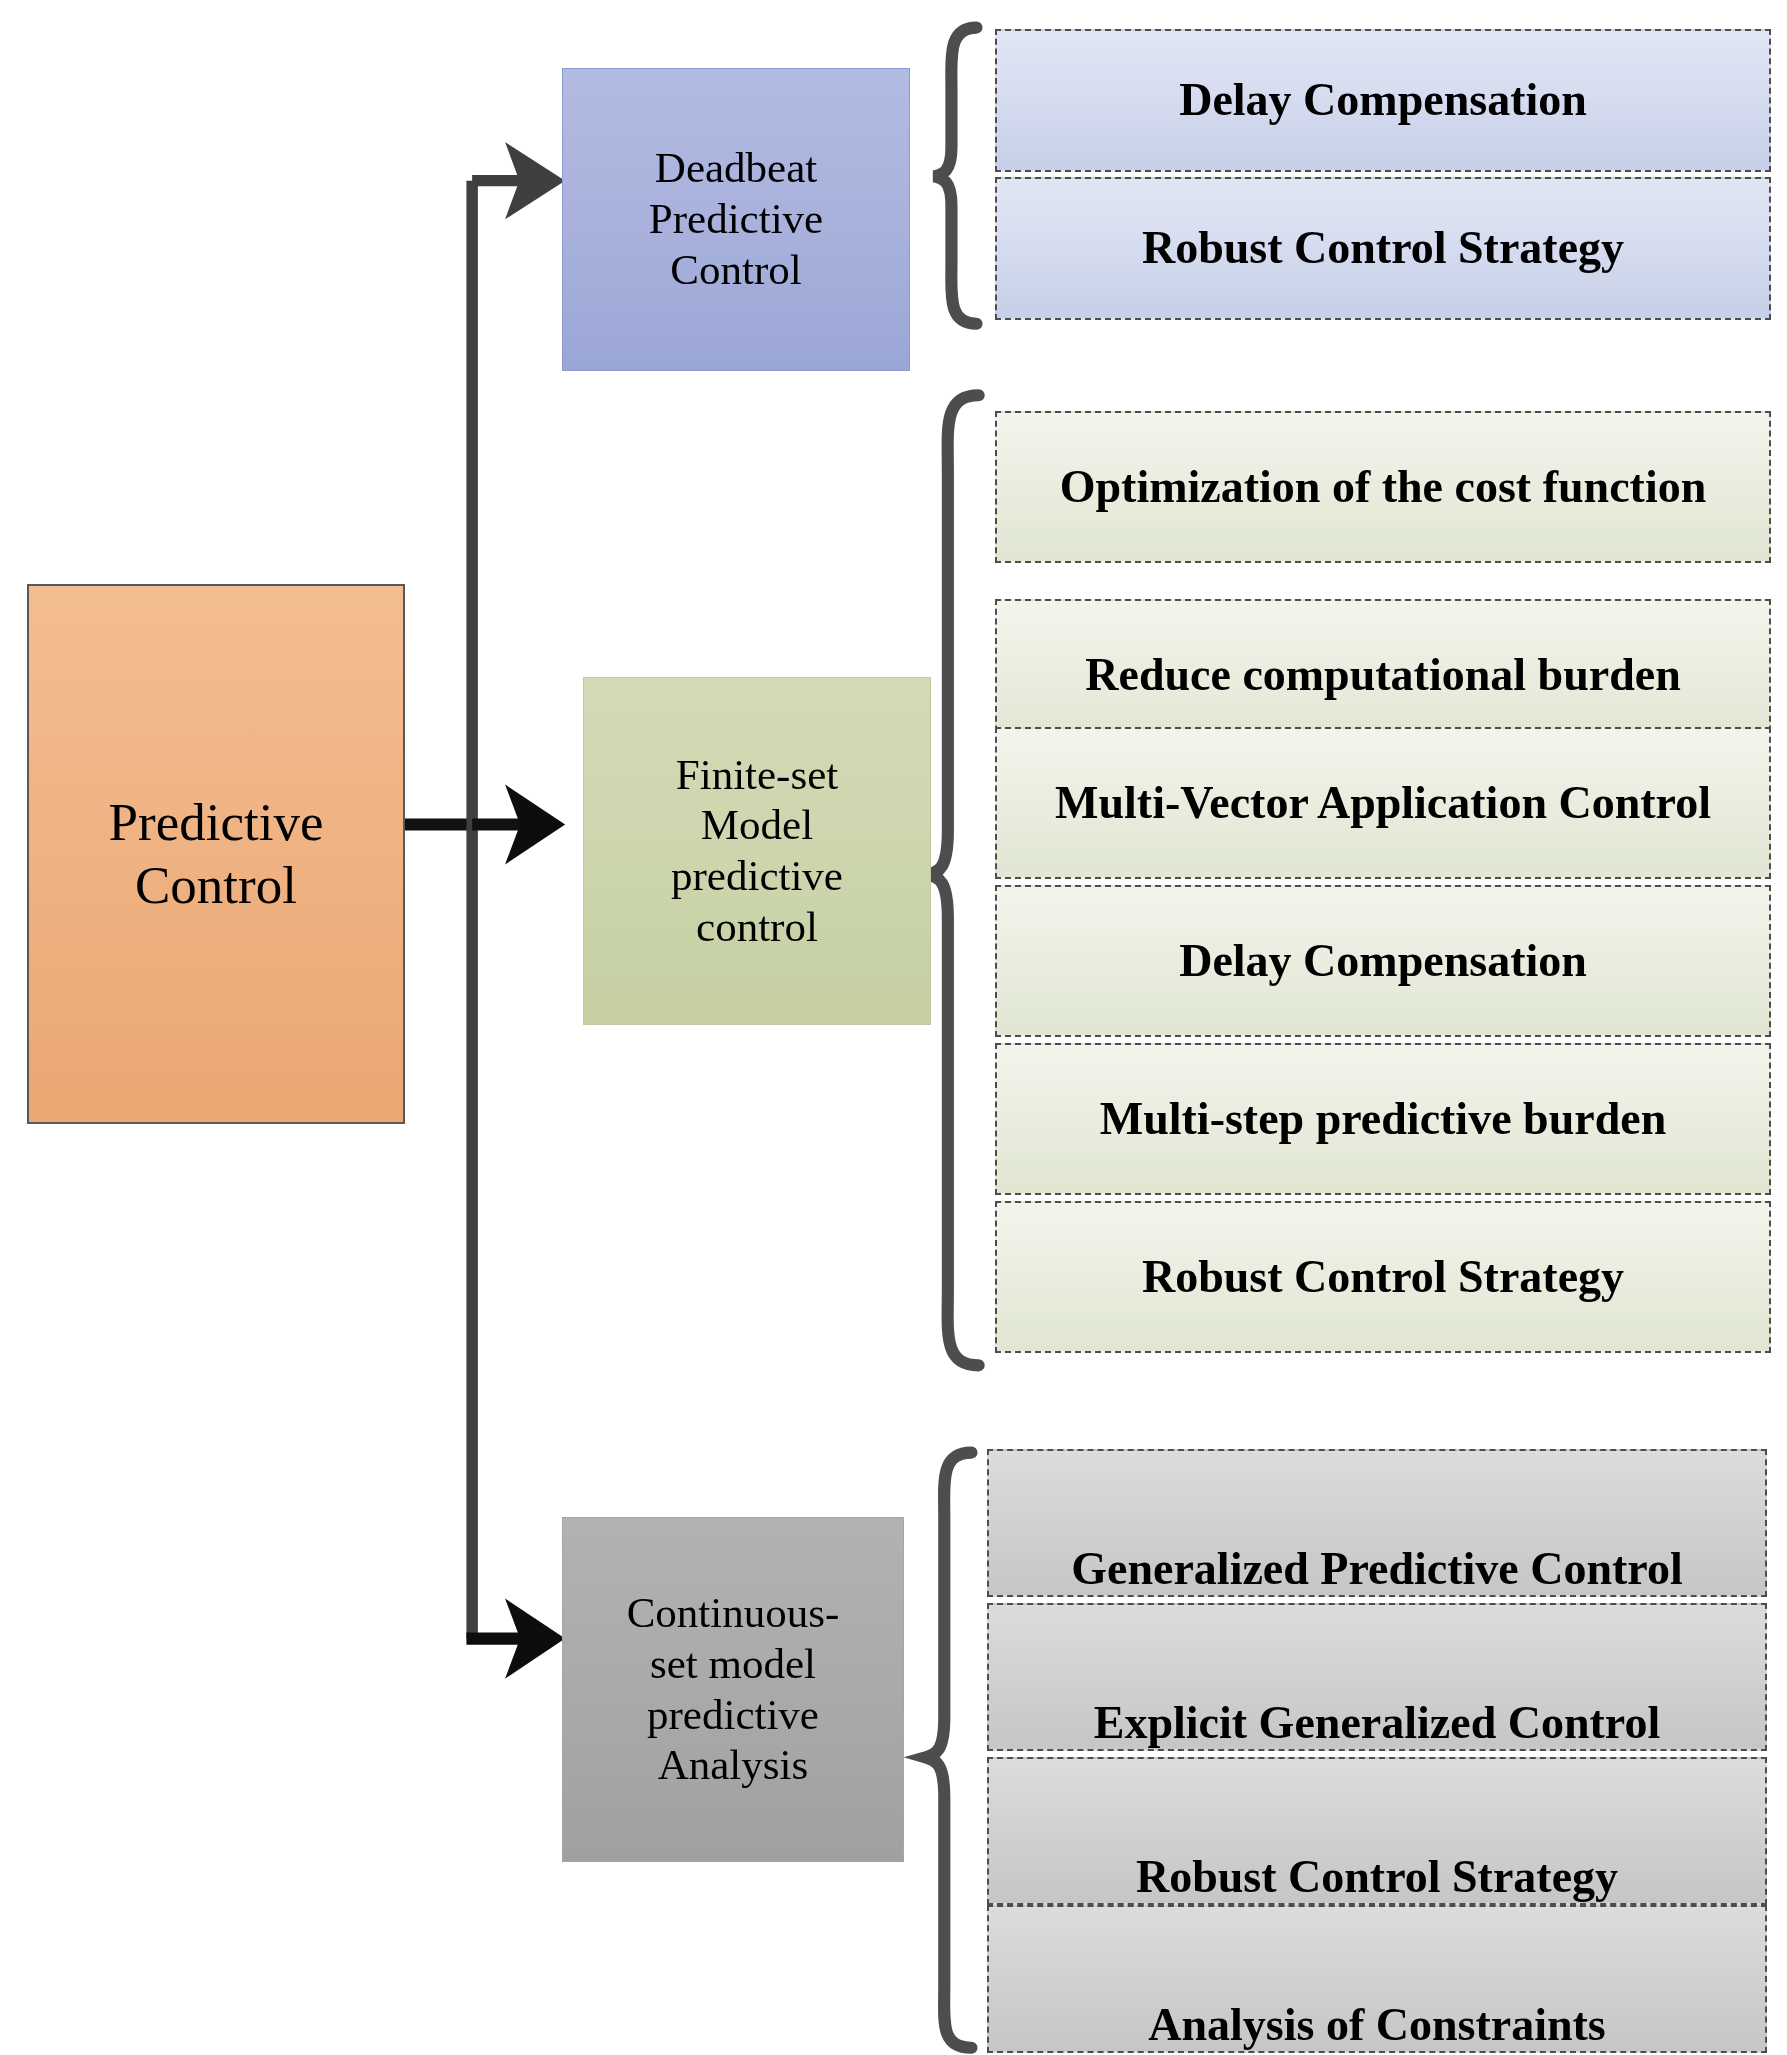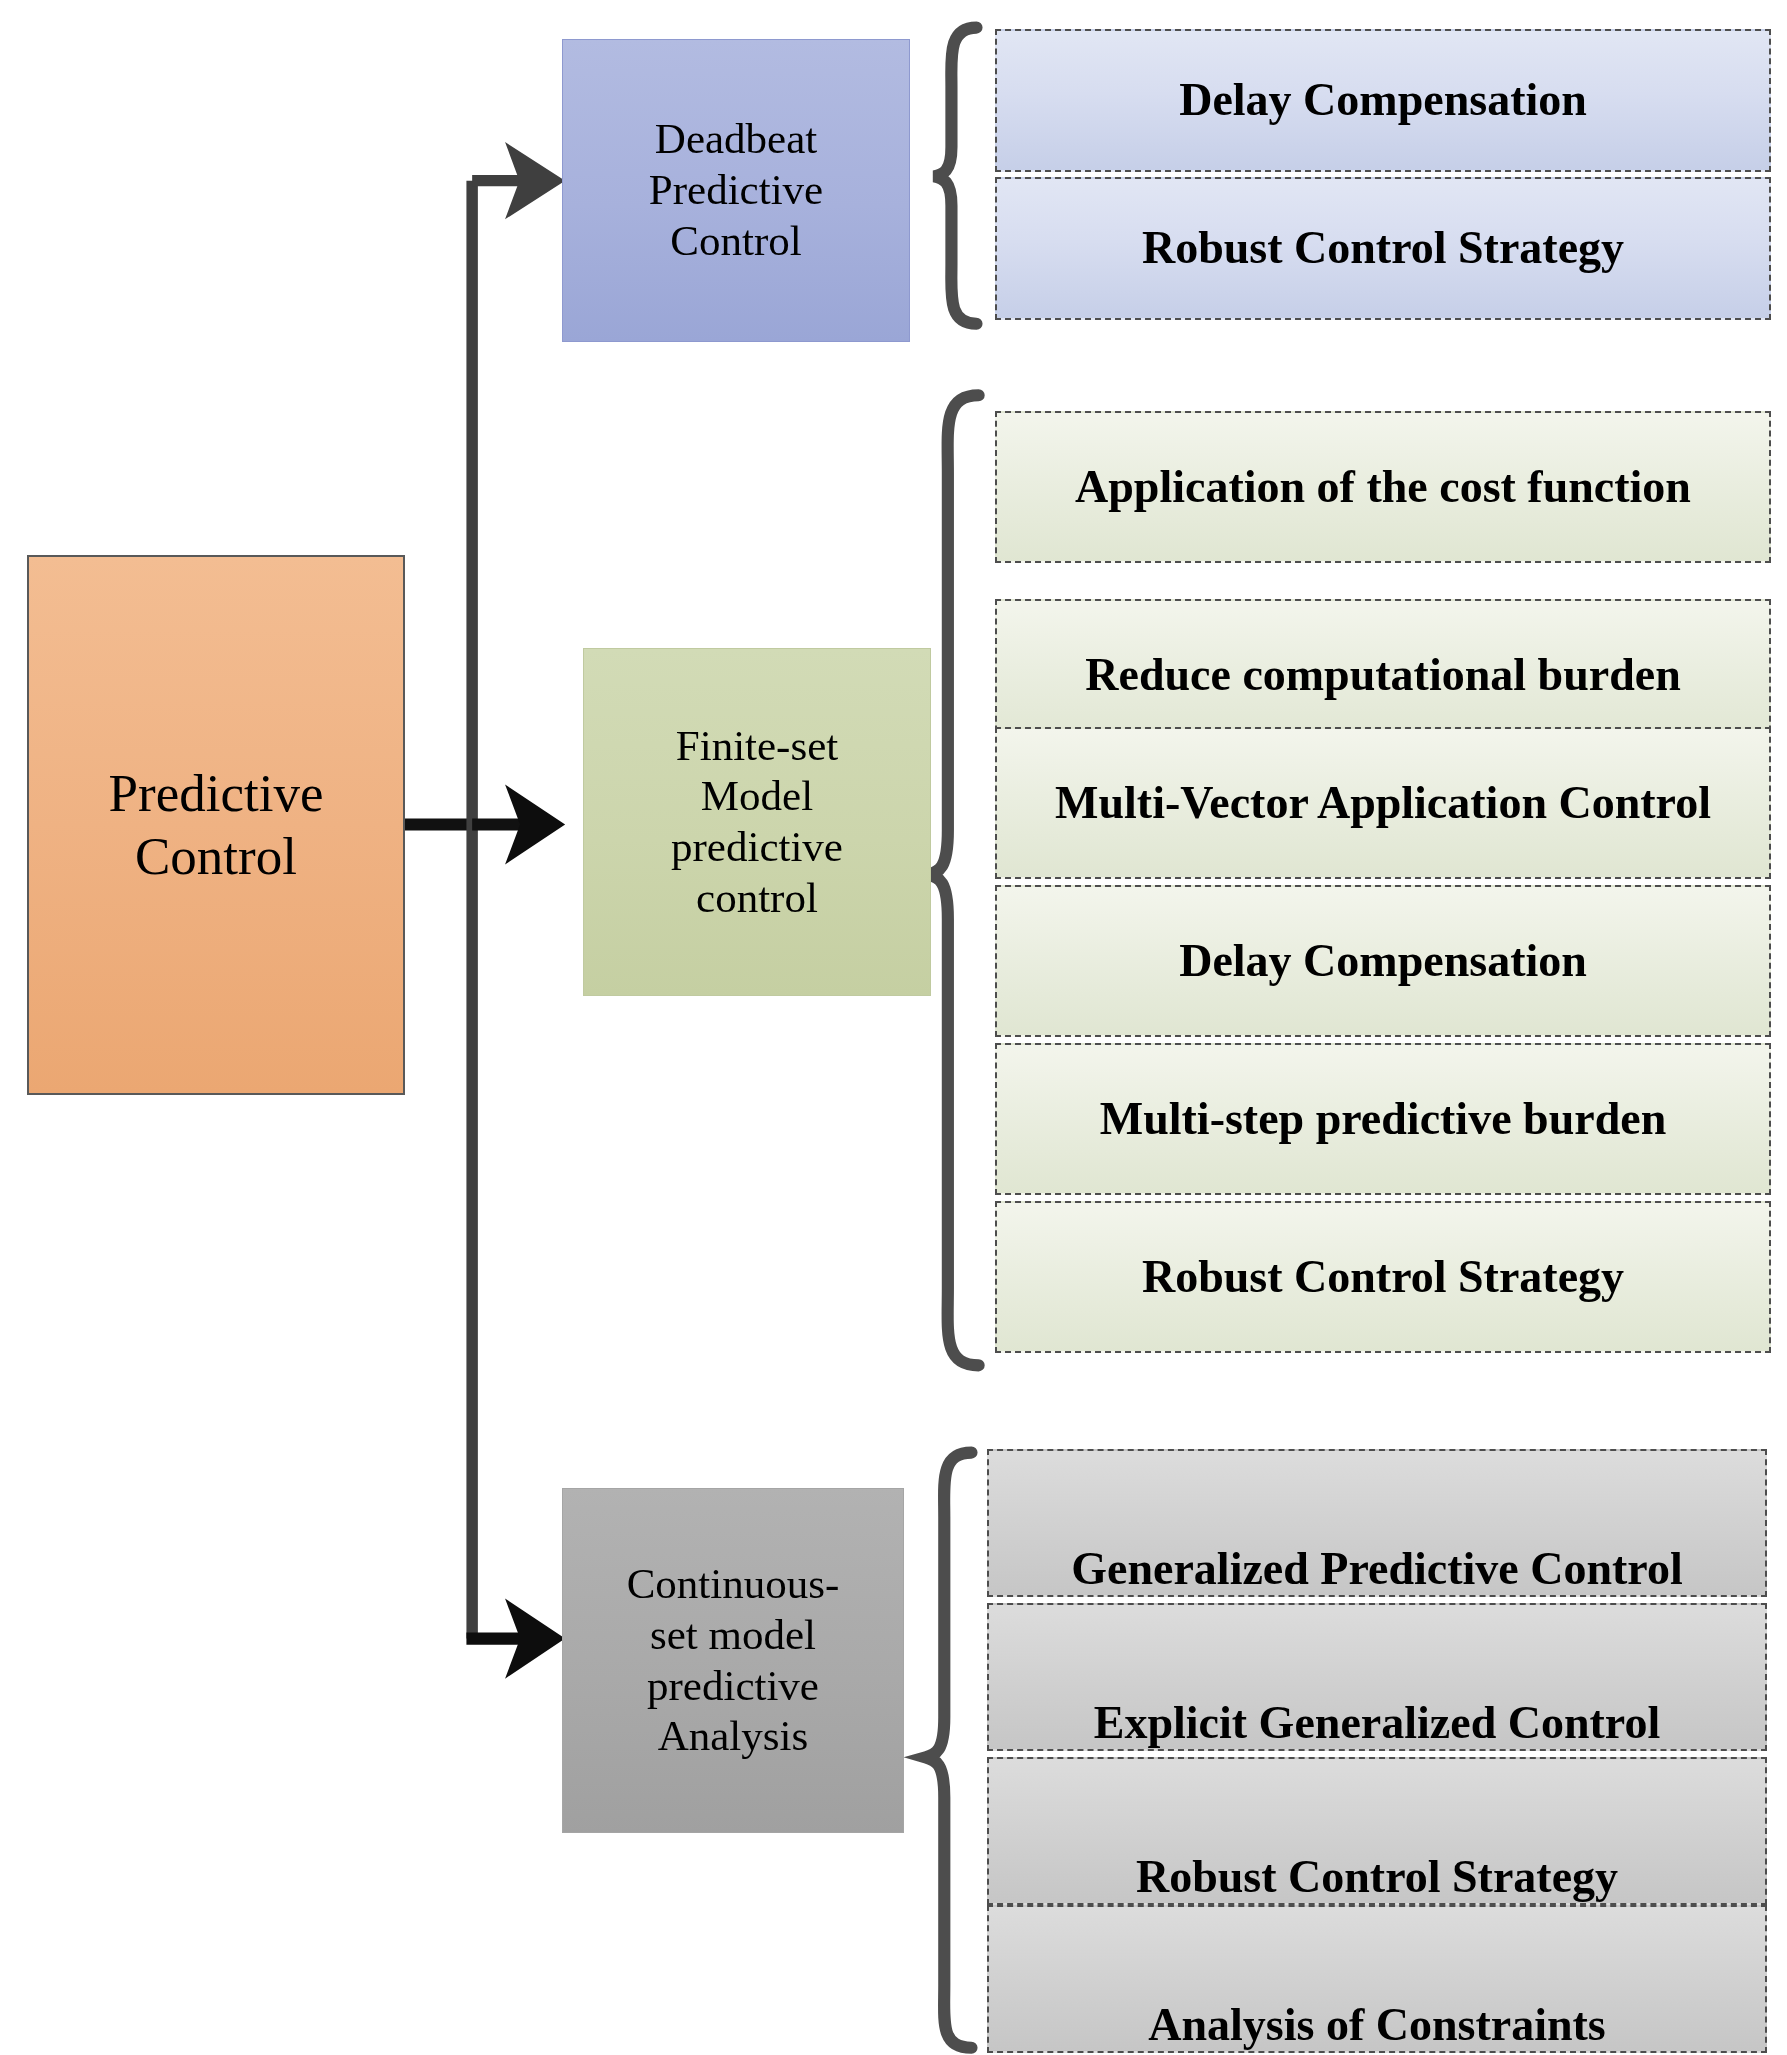--- a/index.html
+++ b/index.html
@@ -2,21 +2,21 @@
 <html style="font-size:11.4px"><head>
 <meta charset="utf-8">
 <style>
   html,body{margin:0;padding:0;background:#ffffff;}
   body{width:1787px;height:2056px;position:relative;overflow:hidden;
        font-family:"Liberation Serif","DejaVu Serif",serif;}
   #canvas{position:absolute;left:0;top:0;width:1787px;height:2056px;}
   .svg-layer{position:absolute;left:0;top:0;width:1787px;height:2056px;pointer-events:none;}
 
   .node{position:absolute;display:flex;align-items:center;justify-content:center;
-        text-align:center;box-sizing:border-box;line-height:1.18;color:#000;}
+        text-align:center;box-sizing:border-box;line-height:1.18;color:#000;margin-top:29px;}
 
   
   #root-node{
     left:27px;top:555px;width:378px;height:540px;
     background:linear-gradient(to bottom,#f3bd92 0%,#efb283 50%,#eba772 100%);
     border:2.1px solid #595959;
     font-size:53px;
   }
 
   
@@ -123,21 +123,21 @@
     <div class="leaf blue" style="top:29px">
       <span>Delay Compensation</span>
     </div>
     <div class="leaf blue" style="top:177px">
       <span>Robust Control Strategy</span>
     </div>
   </div>
 
   <div class="group-green">
     <div class="leaf green" style="top:411px">
-      <span>Application of the cost function</span>
+      <span>Optimization of the cost function</span>
     </div>
     <div class="leaf green" style="top:599px">
       <span>Reduce computational burden</span>
     </div>
     <div class="leaf green" style="top:727px">
       <span>Multi-Vector Application Control</span>
     </div>
     <div class="leaf green" style="top:885px">
       <span>Delay Compensation</span>
     </div>

